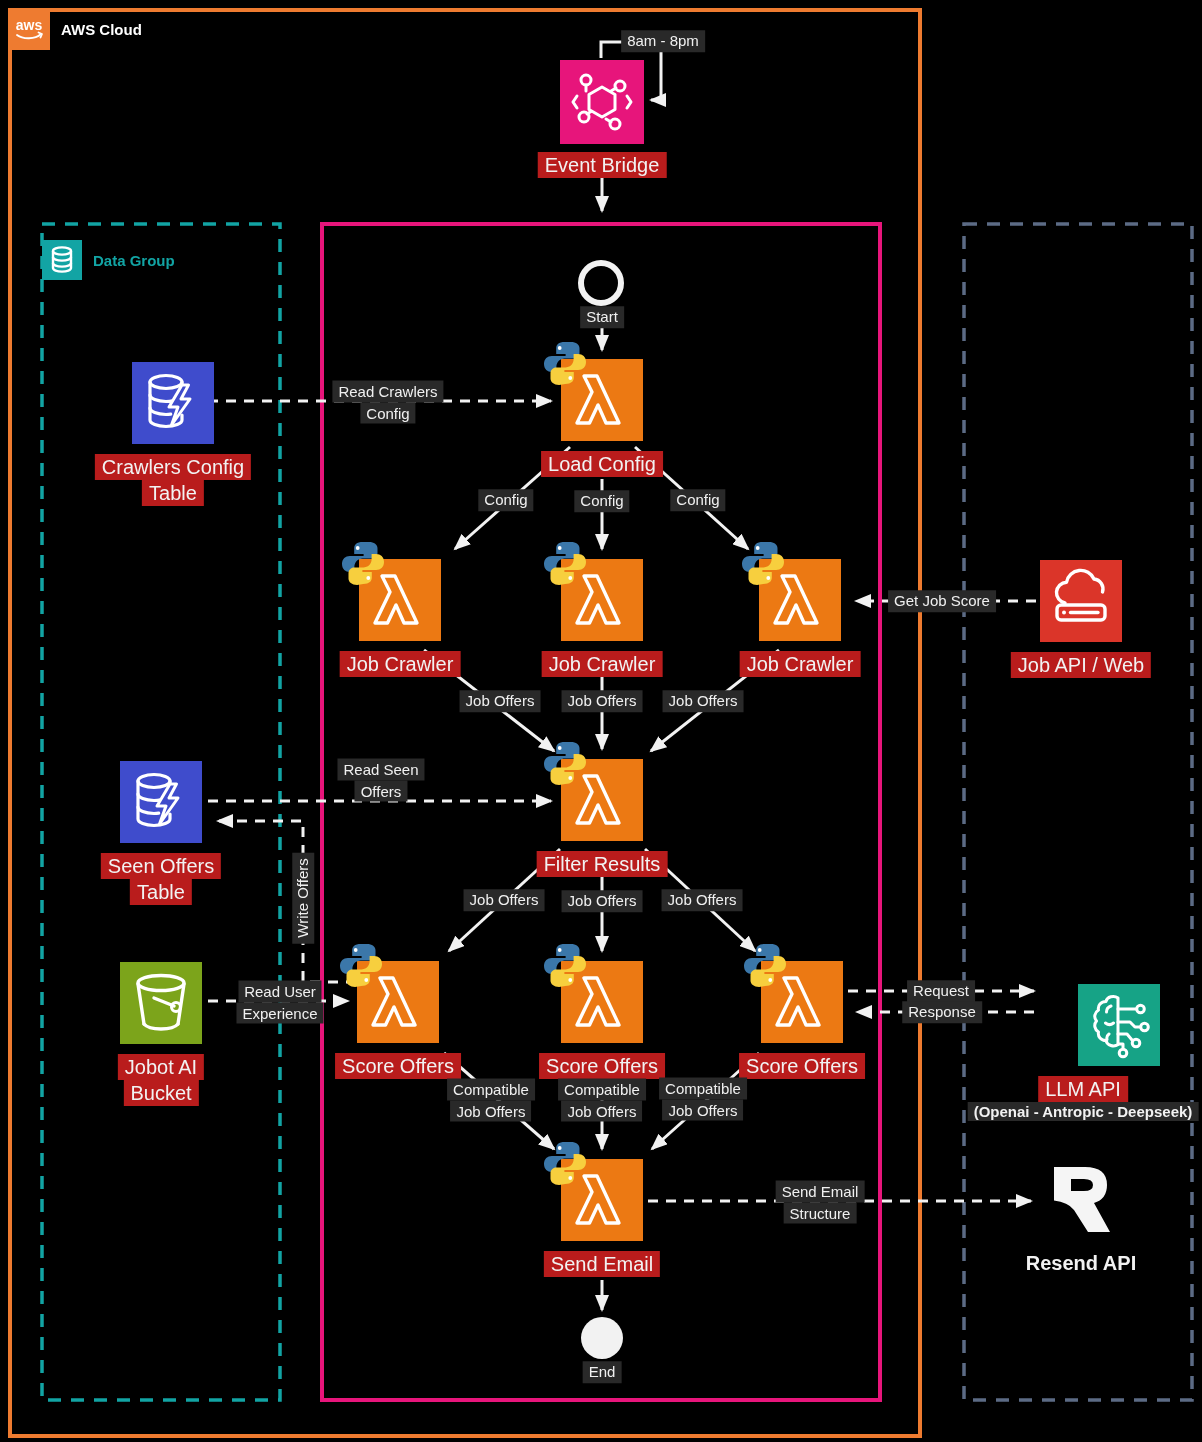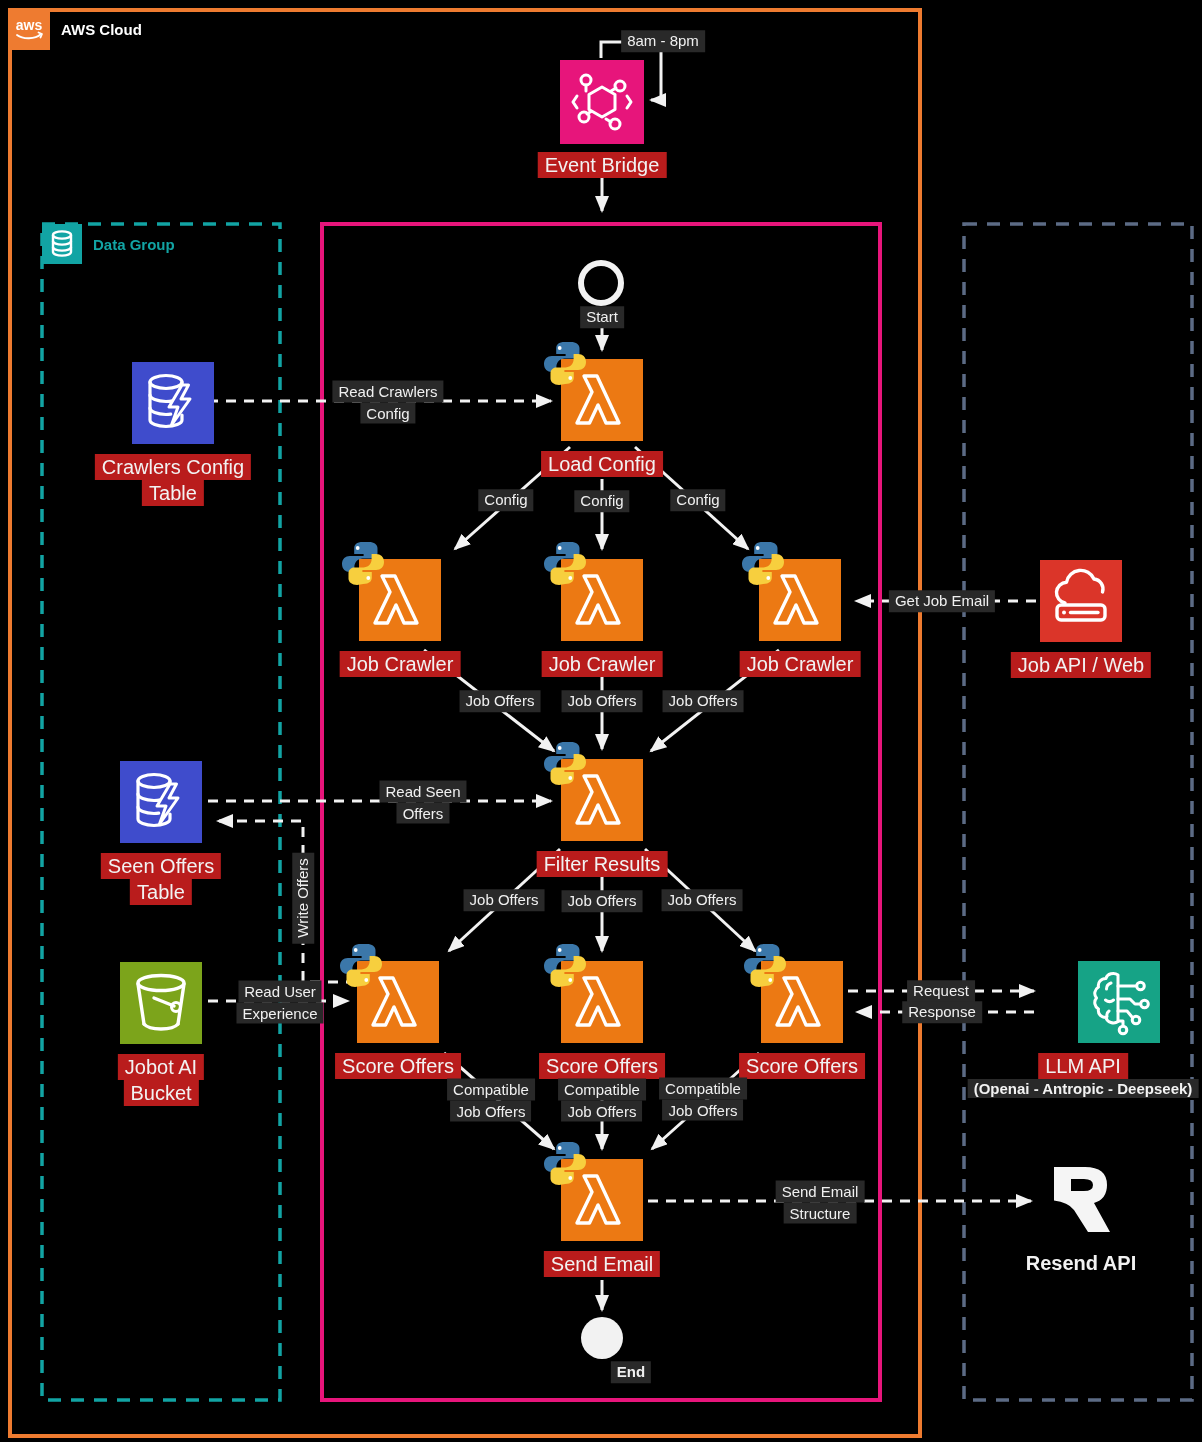--- a/index.html
+++ b/index.html
@@ -195,21 +195,21 @@
 
   <div class="chdr" style="left:8px;top:8px;">
     <div class="hicon" style="background:#EE7B30;">
       <svg viewBox="0 0 42 42">
           <use href="#sym-aws-logo"></use>
         </svg>
     </div>
     <span class="hlabel" style="color:#FFFFFF;">AWS Cloud</span>
   </div>
 
-  <div class="chdr" style="left:42px;top:224px;text-decoration:underline;">
+  <div class="chdr" style="left:42px;top:240px;text-decoration:underline;">
     <div class="hicon" style="background:#12A4A4;width:40px;height:40px;">
       <svg viewBox="0 0 40 40">
           <use href="#sym-db-small"></use>
         </svg>
     </div>
     <span class="hlabel" style="color:#12A4A4;">Data Group</span>
   </div>
 
 
 
@@ -218,21 +218,21 @@
         <svg viewBox="0 0 84 84">
           <use href="#sym-eb"></use>
         </svg>
       </div>
     <div class="nlabel" style="left:42px;"><span>Event Bridge</span></div>
   </div>
 
   <div class="ring"></div>
   <div class="elabel" style="left:602px;top:317px;"><span>Start</span></div>
   <div class="dot"></div>
-  <div class="elabel" style="left:631px;top:1372px;font-weight:bold;"><span>End</span></div>
+  <div class="elabel" style="left:602px;top:1372px;"><span>End</span></div>
 
   <div class="node" style="left:561px;top:359px;">
     <div class="icon c-lam">
         <svg viewBox="0 0 82 82">
           <use href="#sym-lambda"></use>
         </svg>
       </div>
     <div class="badge">
         <svg viewBox="0 0 48 48">
           <use href="#sym-python"></use>
@@ -384,21 +384,21 @@
   </div>
 
   <div class="node" style="left:1040px;top:560px;">
     <div class="icon c-red">
         <svg viewBox="0 0 82 82">
           <use href="#sym-cloudapi"></use>
         </svg>
       </div>
     <div class="nlabel"><span>Job API / Web</span></div>
   </div>
-  <div class="node" style="left:1042px;top:961px;padding-left:36px;">
+  <div class="node" style="left:1042px;top:984px;padding-left:36px;">
     <div class="icon c-llm">
         <svg viewBox="0 0 82 82">
           <use href="#sym-brain"></use>
         </svg>
       </div>
     <div class="nlabel"><span>LLM API</span></div>
     <div class="sublabel"><span>(Openai - Antropic - Deepseek)</span></div>
   </div>
   <div class="node" style="left:1040px;top:1158px;">
     <div class="icon c-none">
@@ -417,23 +417,23 @@
   </div>
 
   <div class="elabel" style="left:506px;top:500px;"><span>Config</span></div>
   <div class="elabel" style="left:602px;top:501px;"><span>Config</span></div>
   <div class="elabel" style="left:698px;top:500px;"><span>Config</span></div>
 
   <div class="elabel" style="left:500px;top:701px;"><span>Job Offers</span></div>
   <div class="elabel" style="left:602px;top:701px;"><span>Job Offers</span></div>
   <div class="elabel" style="left:703px;top:701px;"><span>Job Offers</span></div>
 
-  <div class="elabel" style="left:942px;top:601px;"><span>Get Job Email</span></div>
-
-  <div class="elabel" style="left:381px;top:802px;margin-left:42px;">
+  <div class="elabel" style="left:942px;top:601px;"><span>Get Job Score</span></div>
+
+  <div class="elabel" style="left:381px;top:780px;">
     <div><span>Read Seen</span></div>
     <div><span>Offers</span></div>
   </div>
 
   <div class="elabel rot" style="left:303px;top:898px;"><span>Write Offers</span></div>
 
   <div class="elabel" style="left:504px;top:900px;"><span>Job Offers</span></div>
   <div class="elabel" style="left:602px;top:901px;"><span>Job Offers</span></div>
   <div class="elabel" style="left:702px;top:900px;"><span>Job Offers</span></div>
 

